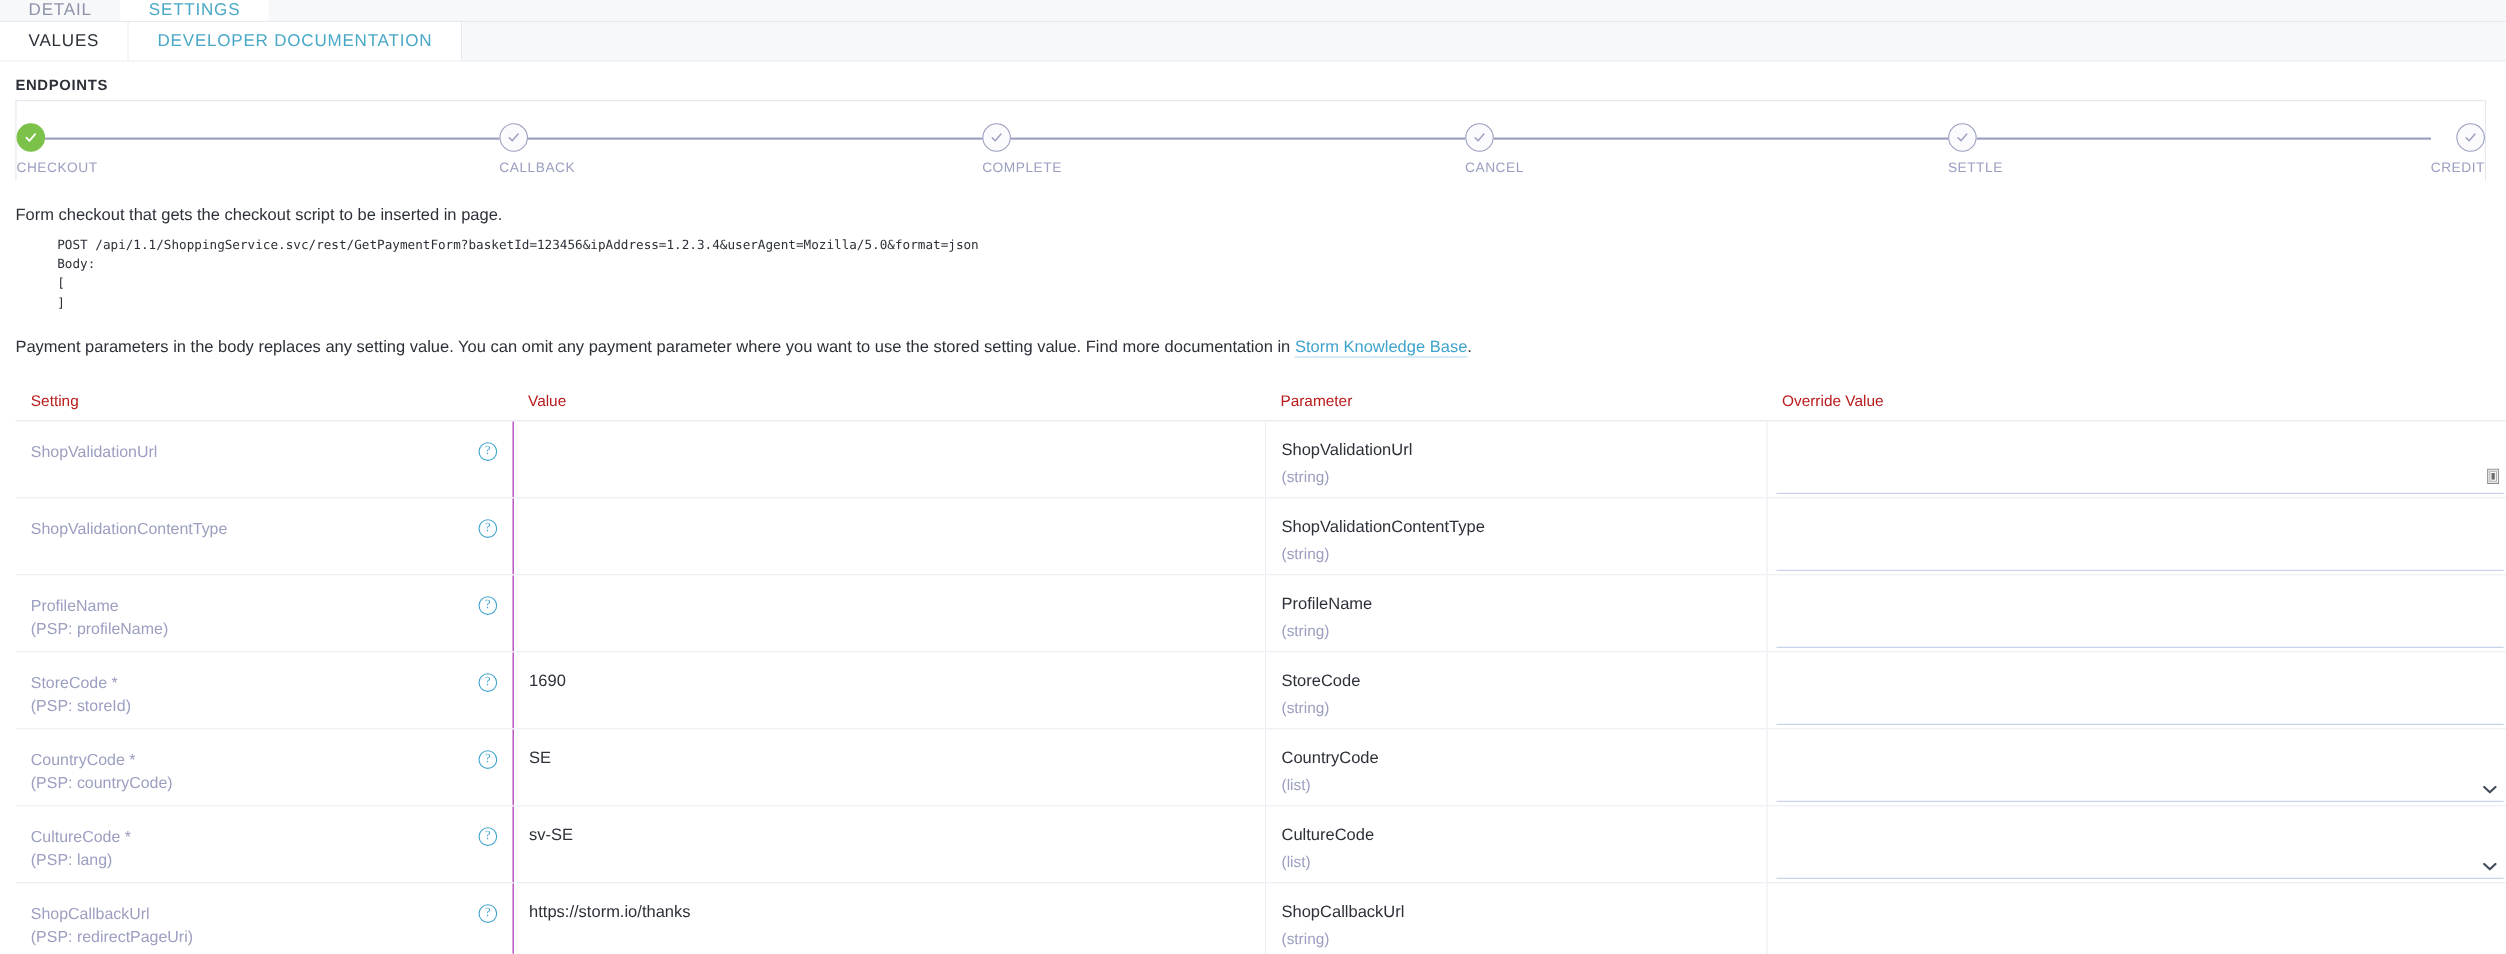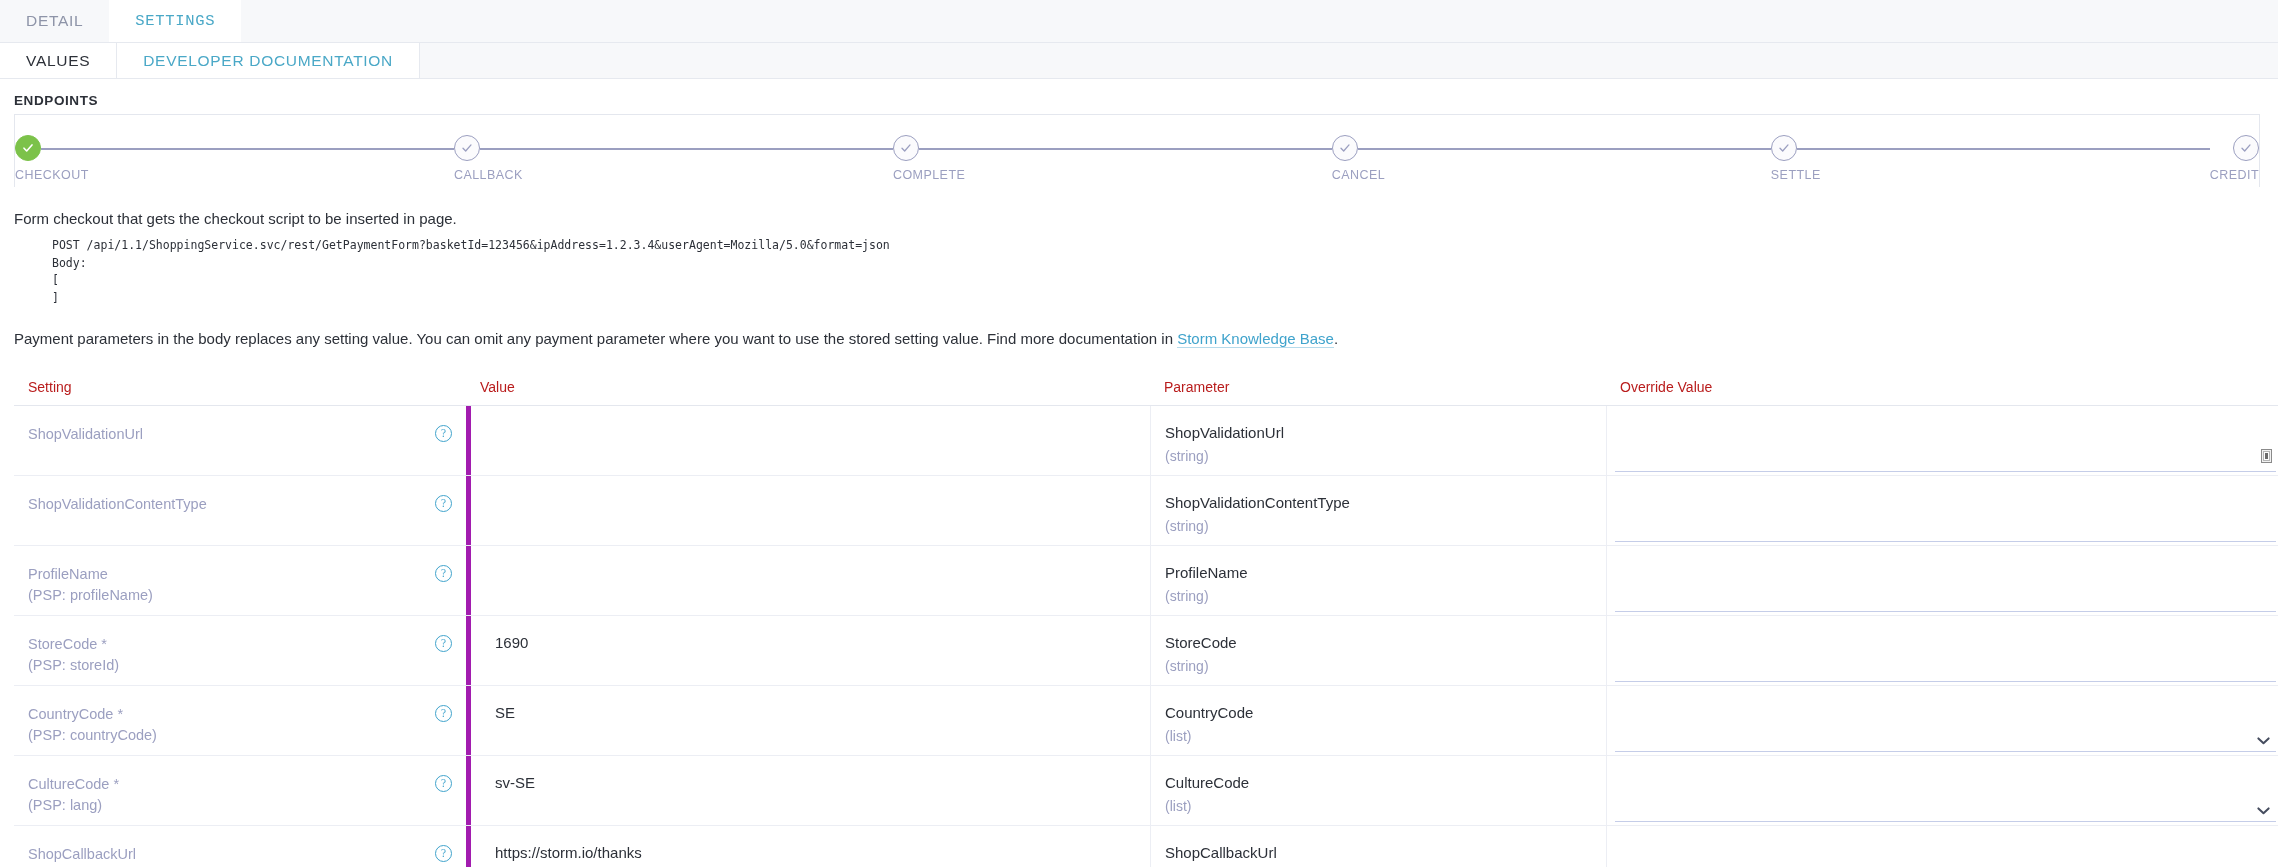--- a/index.html
+++ b/index.html
@@ -6,42 +6,41 @@
   html, body {
     margin: 0; padding: 0;
     background: #ffffff;
     font-family: "Liberation Sans", sans-serif;
     -webkit-font-smoothing: antialiased;
   }
   body { width: 2278px; height: 867px; overflow: hidden; position: relative; }
 
   
   .outer-tabbar {
-    height: 43px;
+    height: 20px;
     background: #f7f8fa;
     border-bottom: 1px solid #e6e9ef;
     display: flex;
     align-items: stretch;
     padding-left: 0;
   }
   .outer-tab {
     display: flex; align-items: center; justify-content: center;
     padding: 0 26px;
     font-size: 15.5px;
     letter-spacing: 0.7px;
     color: #8e94a8;
     background: transparent;
     cursor: pointer;
     user-select: none;
     white-space: nowrap;
   }
   .outer-tab.active {
     background: #ffffff;
     color: #4aa8c7;
-    font-family: Liberation Mono, monospace;
   }
   .outer-tab.disabled {
     color: #d3d7e0;
     cursor: default;
   }
 
   
   .inner-tabbar {
     height: 36px;
     background: #f7f8fa;
@@ -213,24 +212,24 @@
     color: #3fa3cc;
     font-size: 11.5px;
     line-height: 15px;
     text-align: center;
     cursor: pointer;
     user-select: none;
     font-family: "Liberation Serif", serif;
   }
 
   .cell-value {
-    padding: 18px 16px 0 24px;
+    padding: 18px 16px 0 14px;
     font-size: 15px;
     color: #2c3038;
-    border-left: 5px solid #a21caf;
+    border-left: 1px solid #a21caf;
     height: 100%;
     white-space: nowrap;
     overflow: hidden;
   }
   .cell-param {
     padding: 16px 16px 0 14px;
     border-left: 1px solid #eceef4;
     height: 100%;
   }
   .param-name {

